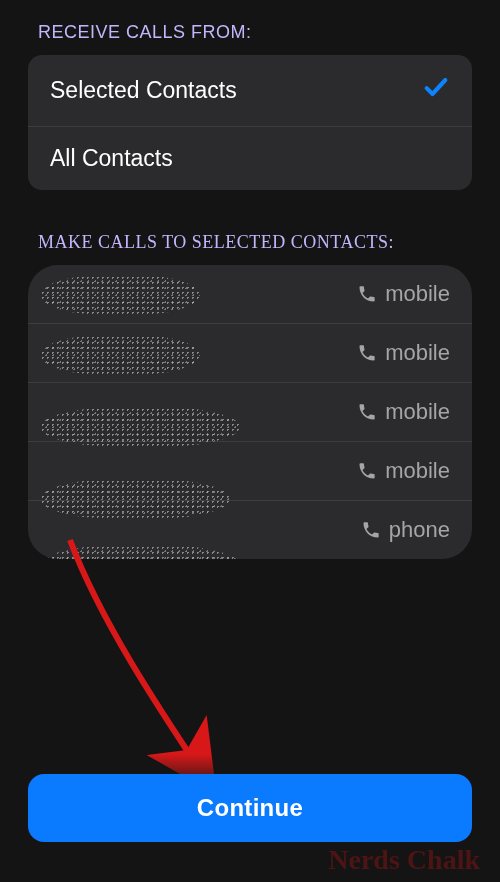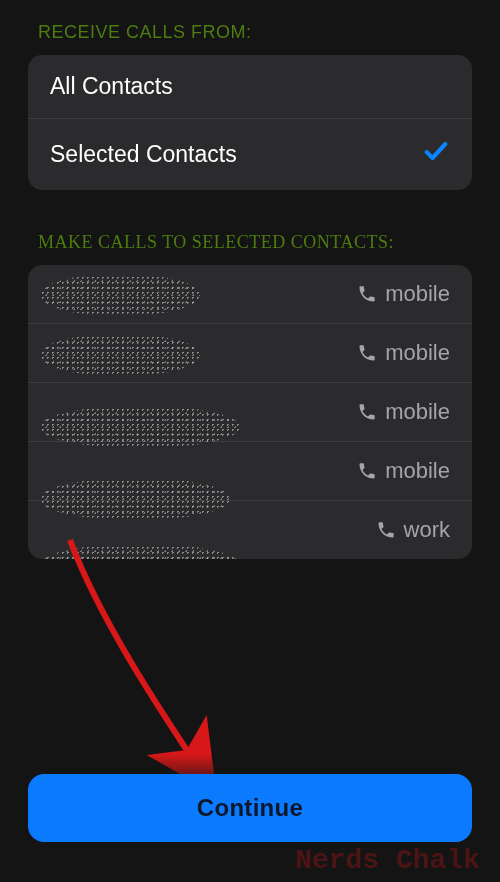--- a/index.html
+++ b/index.html
@@ -5,21 +5,21 @@
   * { margin: 0; padding: 0; box-sizing: border-box; }
   body {
     width: 500px;
     height: 882px;
     background: #141414;
     font-family: -apple-system, BlinkMacSystemFont, 'Segoe UI', sans-serif;
     overflow: hidden;
     position: relative;
   }
   .section-header {
-    color: #4d7c0f;
+    color: #c4b5fd;
     font-size: 18px;
     letter-spacing: 0.5px;
     padding: 22px 38px 12px;
     text-transform: uppercase;
   }
   .card {
     background: #2b2b2d;
     border-radius: 14px;
     margin: 0 28px;
     overflow: hidden;
@@ -60,42 +60,42 @@
     position: absolute;
     left: 0;
     right: 0;
     bottom: 0;
     padding: 20px 28px 40px;
     background: linear-gradient(to bottom, rgba(20,20,20,0) 0%, rgba(20,20,20,0.85) 25%, #141414 60%);
   }
   .continue-btn {
     width: 100%;
     background: #0a7aff;
-    color: #0f172a;
+    color: #ffffff;
     border: none;
     border-radius: 16px;
     padding: 20px 0;
     font-size: 24px;
     font-weight: 700;
     letter-spacing: 0.3px;
   }
   .arrow {
     position: absolute;
     left: 60px;
     top: 530px;
     pointer-events: none;
   }
   .watermark {
     position: absolute;
     right: 20px;
     bottom: 6px;
     color: #5b1414;
     font-weight: 900;
     font-size: 28px;
-    font-family: Liberation Mono, monospace;
+    font-family: Liberation Serif, serif;
     opacity: 0.8;
   }
   .noise {
     position: absolute;
     width: 160px;
     height: 40px;
     background-image: radial-gradient(rgba(255,255,255,0.55) 1px, transparent 1px),
                       radial-gradient(rgba(255,255,255,0.45) 1px, transparent 1px);
     background-size: 5px 5px, 7px 7px;
     background-position: 0 0, 3px 3px;
@@ -103,34 +103,34 @@
     opacity: 0.8;
     pointer-events: none;
   }
 </style>
 </head>
 <body>
 
 <div class="section-header">RECEIVE CALLS FROM:</div>
 <div class="card">
   <div class="row">
-    <span>All Contacts</span>
-  </div>
-  <div class="row">
     <span>Selected Contacts</span>
     <span class="check">
       <svg width="28" height="28" viewBox="0 0 24 24" fill="none" stroke="#0a84ff" stroke-width="3.5" stroke-linecap="round" stroke-linejoin="round">
           <polyline points="4 13 9 18 20 6"></polyline>
         </svg>
     </span>
   </div>
+  <div class="row">
+    <span>All Contacts</span>
+  </div>
 </div>
 
 <div class="section-header" style="padding-top:42px;font-family:Liberation Serif, serif;">MAKE CALLS TO SELECTED CONTACTS:</div>
-<div class="card contacts-card" style="position:relative;">
+<div class="card contacts-card" style="position:relative;border-radius:30px;">
   <div class="row">
     <svg class="phone-icon" viewBox="0 0 24 24">
         <path d="M6.6 10.8c1.4 2.8 3.8 5.1 6.6 6.6l2.2-2.2c.3-.3.7-.4 1-.2 1.2.4 2.5.6 3.8.6.6 0 1 .4 1 1v3.4c0 .6-.4 1-1 1C10.6 21 3 13.4 3 3.8c0-.6.4-1 1-1h3.4c.6 0 1 .4 1 1 0 1.3.2 2.6.6 3.8.1.4 0 .8-.2 1l-2.2 2.2z"></path>
       </svg>
     <span class="phone-type">mobile</span>
   </div>
   <div class="row">
     <svg class="phone-icon" viewBox="0 0 24 24">
         <path d="M6.6 10.8c1.4 2.8 3.8 5.1 6.6 6.6l2.2-2.2c.3-.3.7-.4 1-.2 1.2.4 2.5.6 3.8.6.6 0 1 .4 1 1v3.4c0 .6-.4 1-1 1C10.6 21 3 13.4 3 3.8c0-.6.4-1 1-1h3.4c.6 0 1 .4 1 1 0 1.3.2 2.6.6 3.8.1.4 0 .8-.2 1l-2.2 2.2z"></path>
       </svg>
@@ -145,21 +145,21 @@
   <div class="row">
     <svg class="phone-icon" viewBox="0 0 24 24">
         <path d="M6.6 10.8c1.4 2.8 3.8 5.1 6.6 6.6l2.2-2.2c.3-.3.7-.4 1-.2 1.2.4 2.5.6 3.8.6.6 0 1 .4 1 1v3.4c0 .6-.4 1-1 1C10.6 21 3 13.4 3 3.8c0-.6.4-1 1-1h3.4c.6 0 1 .4 1 1 0 1.3.2 2.6.6 3.8.1.4 0 .8-.2 1l-2.2 2.2z"></path>
       </svg>
     <span class="phone-type">mobile</span>
   </div>
   <div class="row">
     <svg class="phone-icon" viewBox="0 0 24 24">
         <path d="M6.6 10.8c1.4 2.8 3.8 5.1 6.6 6.6l2.2-2.2c.3-.3.7-.4 1-.2 1.2.4 2.5.6 3.8.6.6 0 1 .4 1 1v3.4c0 .6-.4 1-1 1C10.6 21 3 13.4 3 3.8c0-.6.4-1 1-1h3.4c.6 0 1 .4 1 1 0 1.3.2 2.6.6 3.8.1.4 0 .8-.2 1l-2.2 2.2z"></path>
       </svg>
-    <span class="phone-type">work</span>
+    <span class="phone-type">phone</span>
   </div>
 
   <div class="noise" style="left:12px; top:10px;"></div>
   <div class="noise" style="left:12px; top:70px;"></div>
   <div class="noise" style="left:12px; top:142px; width:200px;"></div>
   <div class="noise" style="left:12px; top:214px; width:190px;"></div>
   <div class="noise" style="left:12px; top:280px; width:200px;"></div>
   <div class="noise" style="left:12px; top:348px; width:200px;"></div>
 </div>
 

